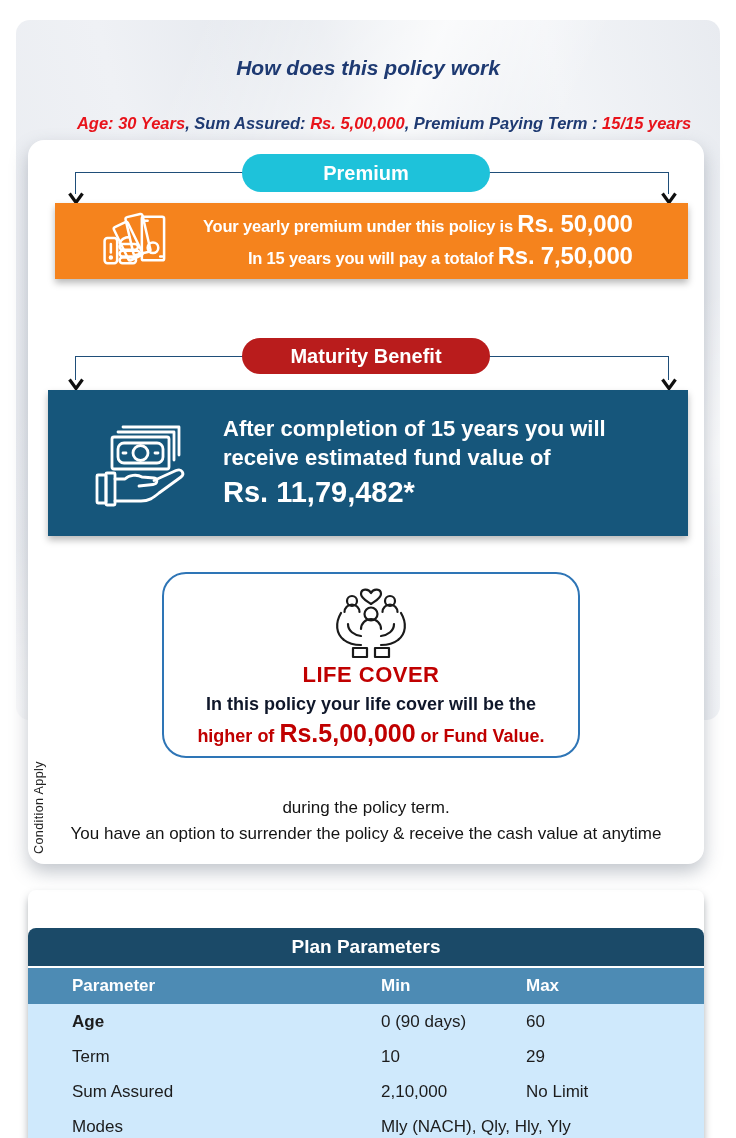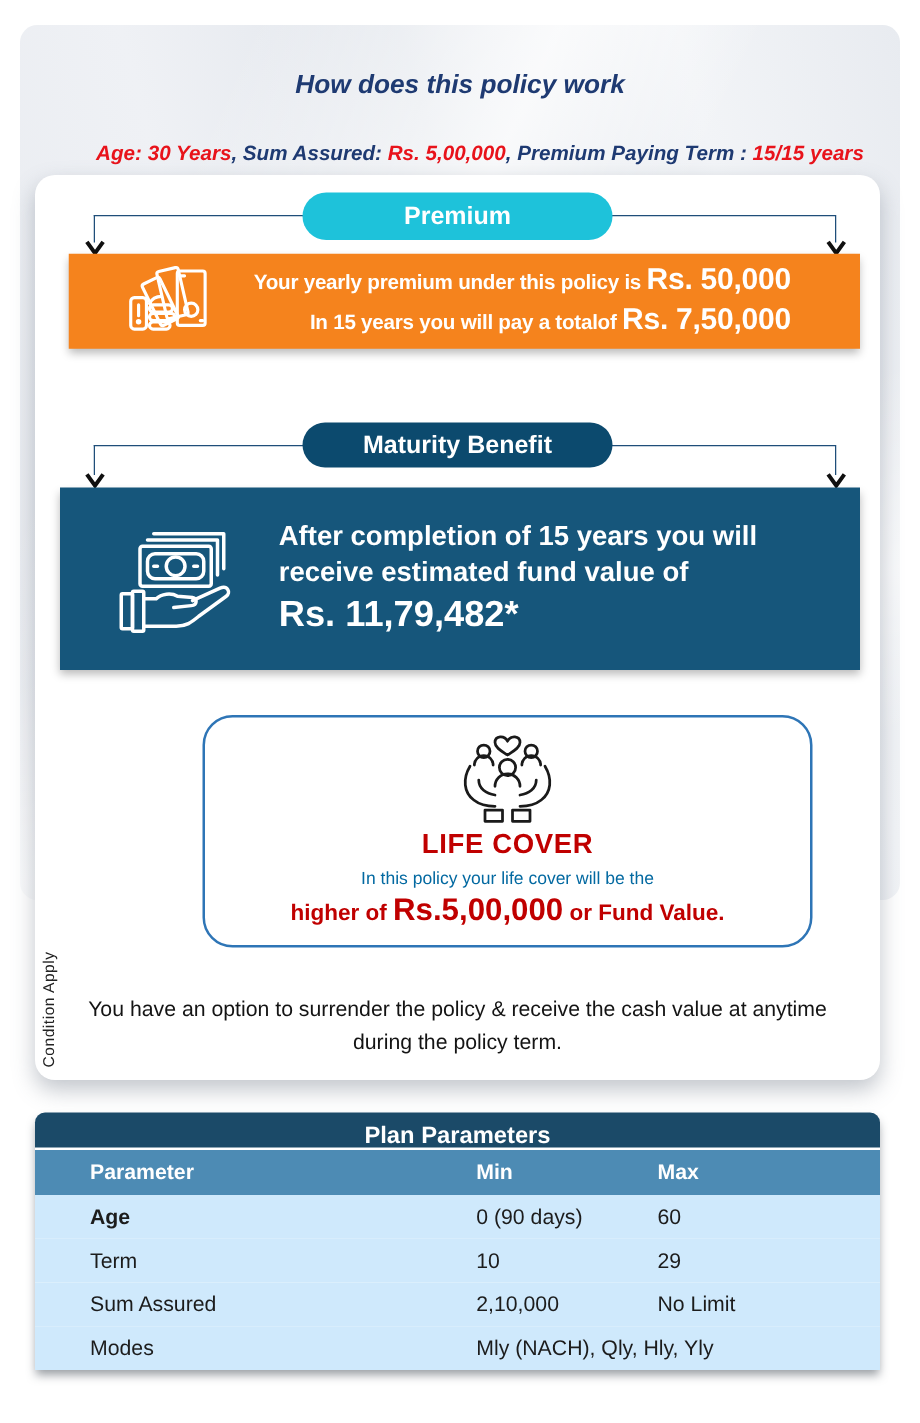--- a/index.html
+++ b/index.html
@@ -34,21 +34,21 @@
 
   
   .hline { position:absolute; border-top:1.5px solid #1f4e79; }
   .vline { position:absolute; border-left:1.5px solid #1f4e79; }
   .arrow { position:absolute; width:18px; height:13px; }
 
   
   .pill { position:absolute; left:214px; width:248px; text-align:center; color:#fff;
     font-weight:bold; font-size:20px; z-index:3; }
   .pill-premium { top:14px; height:38px; line-height:38px; border-radius:19px; background:#1ec2da; }
-  .pill-maturity{ top:198px; height:36px; line-height:36px; border-radius:18px; background:#0c4a6e; }
+  .pill-maturity{ top:198px; height:36px; line-height:36px; border-radius:18px; background:#b91c1c; }
 
   
   .box-orange {
     position:absolute; left:27px; top:63px; width:633px; height:76px;
     background:#f5831d; box-shadow:0 4px 7px rgba(0,0,0,.28);
     display:flex; align-items:center; color:#fff;
   }
   .box-orange .icon-wrap { margin-left:46px; flex:0 0 auto; }
   .box-orange .txt { margin-left:30px; text-align:left; letter-spacing:-.2px; }
   .box-orange .line { font-size:16.5px; font-weight:bold; line-height:30px; white-space:nowrap;text-align:right; }
@@ -60,45 +60,45 @@
     background:#16567b; box-shadow:0 4px 7px rgba(0,0,0,.28);
     display:flex; align-items:center; color:#fff;
   }
   .box-blue .icon-wrap { margin-left:45px; flex:0 0 auto; }
   .box-blue .txt { margin-left:34px; }
   .box-blue .line { font-size:22px; font-weight:bold; line-height:29px; white-space:nowrap; }
   .box-blue .amt { font-size:29px; font-weight:bold; line-height:40px; }
 
   
   .life-box {
-    position:absolute; left:134px; top:432px; width:488px; height:186px;
+    position:absolute; left:134px; top:432px; width:418px; height:186px;
     background:#fff; border:2px solid #2e75b6; border-radius:24px; text-align:center;
   }
   .life-box .icon-wrap { margin-top:7px; }
   .life-title { font-size:22px; font-weight:bold; color:#c00000; letter-spacing:.5px; margin-top:1px; }
-  .life-line1 { font-size:14px; font-weight:normal; color:#0369a1; margin-top:6px; }
+  .life-line1 { font-size:18px; font-weight:bold; color:#0f172a; margin-top:6px; }
   .life-line2 { font-size:18px; font-weight:bold; color:#c00000; margin-top:4px; }
   .life-line2 .big { font-size:25px; }
 
   
   .condition {
     position:absolute; left:4px; top:598px; height:140px; width:22px;
     writing-mode:vertical-rl; transform:rotate(180deg);
     font-size:12.5px; color:#222; letter-spacing:.4px; text-align:center;
   }
 
   
   .surrender { position:absolute; left:0; top:655px; width:100%; text-align:center;
     font-size:17px; color:#141414; line-height:26px; }
 
   
   .ptable { position:absolute; left:28px; top:890px; width:676px;
     box-shadow:0 5px 8px -1px rgba(55,65,75,.5); border-radius:8px 8px 0 0; }
-  .pt-title { height:28px; line-height:38px; background:#1b4a68; border-radius:8px 8px 0 0;
-    color:#fff; font-weight:bold; font-size:19px; text-align:center; }
+  .pt-title { height:38px; line-height:38px; background:#1b4a68; border-radius:8px 8px 0 0;
+    color:#fff; font-weight:bold; font-size:19px; text-align:center;margin-top:38px; }
   .pt-cols { margin-top:2px; height:36px; background:#4d8bb4; display:flex; align-items:center;
     color:#fff; font-weight:bold; font-size:17px; }
   .pt-row { margin-top:0; height:35px; background:#cfe9fc; display:flex; align-items:center;
     color:#1c1c1c; font-size:17px; }
   .c1 { width:353px; padding-left:44px; }
   .c2 { width:145px; }
   .c3 { flex:1; }
   .c2.span { width:auto; flex:1; }
   .bold { font-weight:bold; }
 
@@ -210,22 +210,22 @@
         </svg>
       </div>
       <div class="life-title">LIFE COVER</div>
       <div class="life-line1">In this policy your life cover will be the</div>
       <div class="life-line2"><span>higher of </span><span class="big">Rs.5,00,000</span><span> or Fund Value.</span></div>
     </div>
 
     <div class="condition">Condition Apply</div>
 
     <div class="surrender">
+      <div>during the policy term.</div>
       <div>You have an option to surrender the policy &amp; receive the cash value at anytime</div>
-      <div>during the policy term.</div>
     </div>
   </div>
 
   <div class="ptable">
     <div class="pt-title">Plan Parameters</div>
     <div class="pt-cols">
       <div class="c1">Parameter</div>
       <div class="c2">Min</div>
       <div class="c3">Max</div>
     </div>

